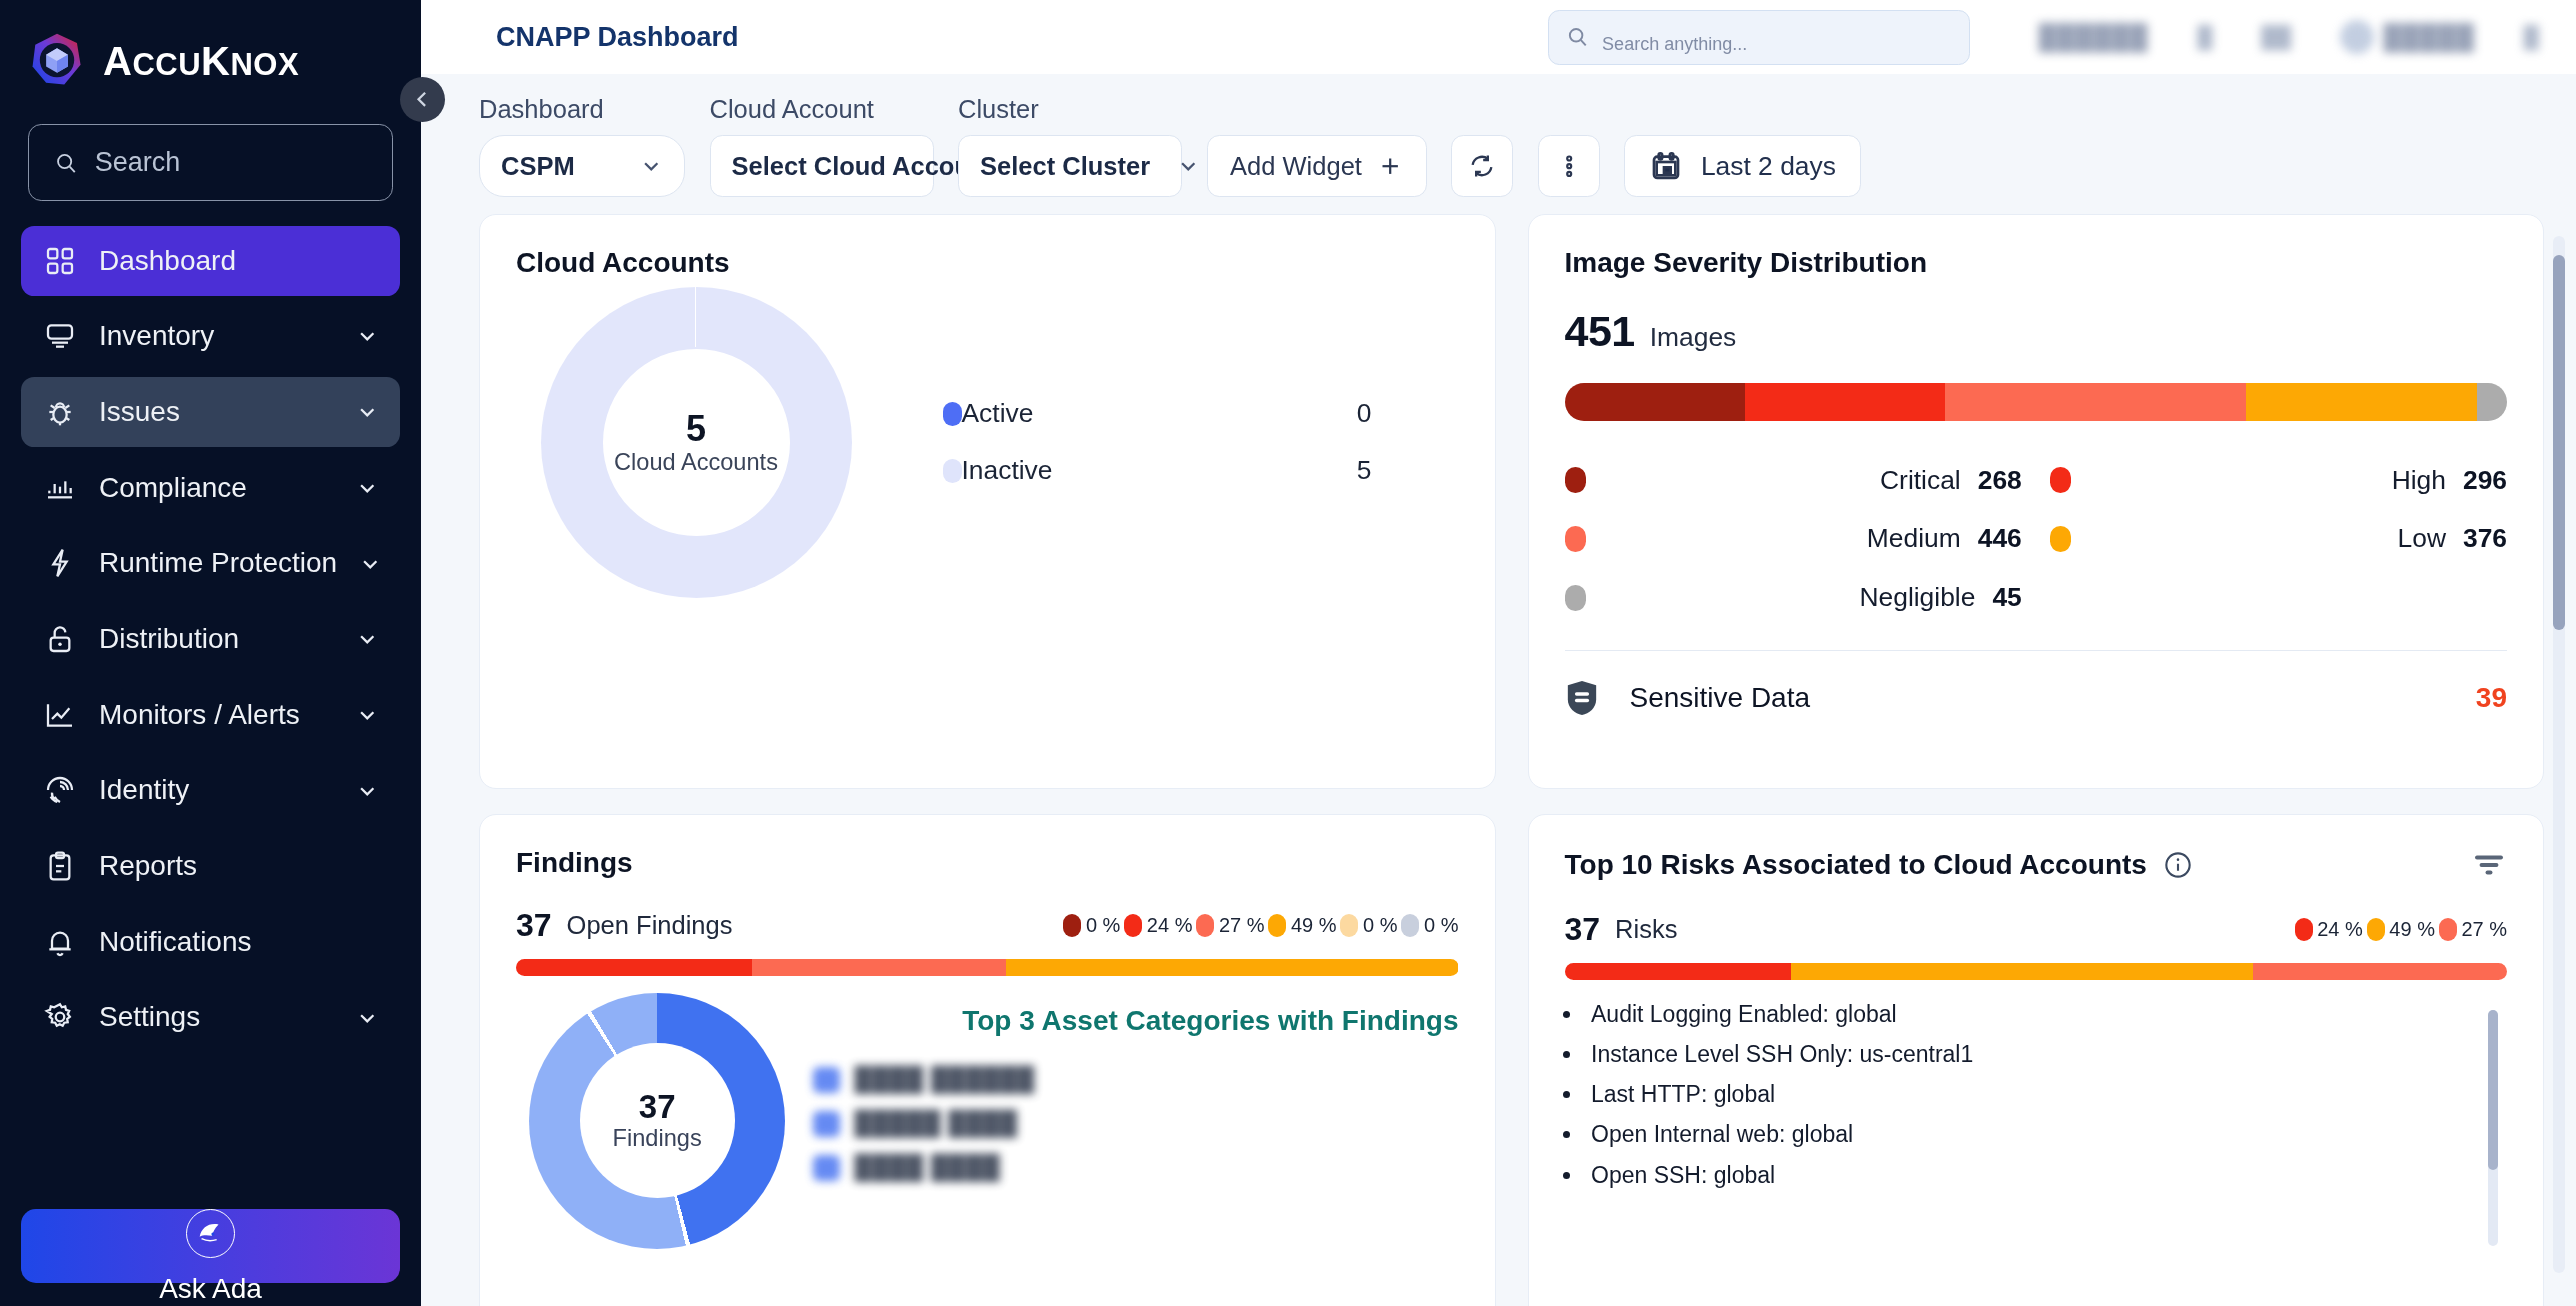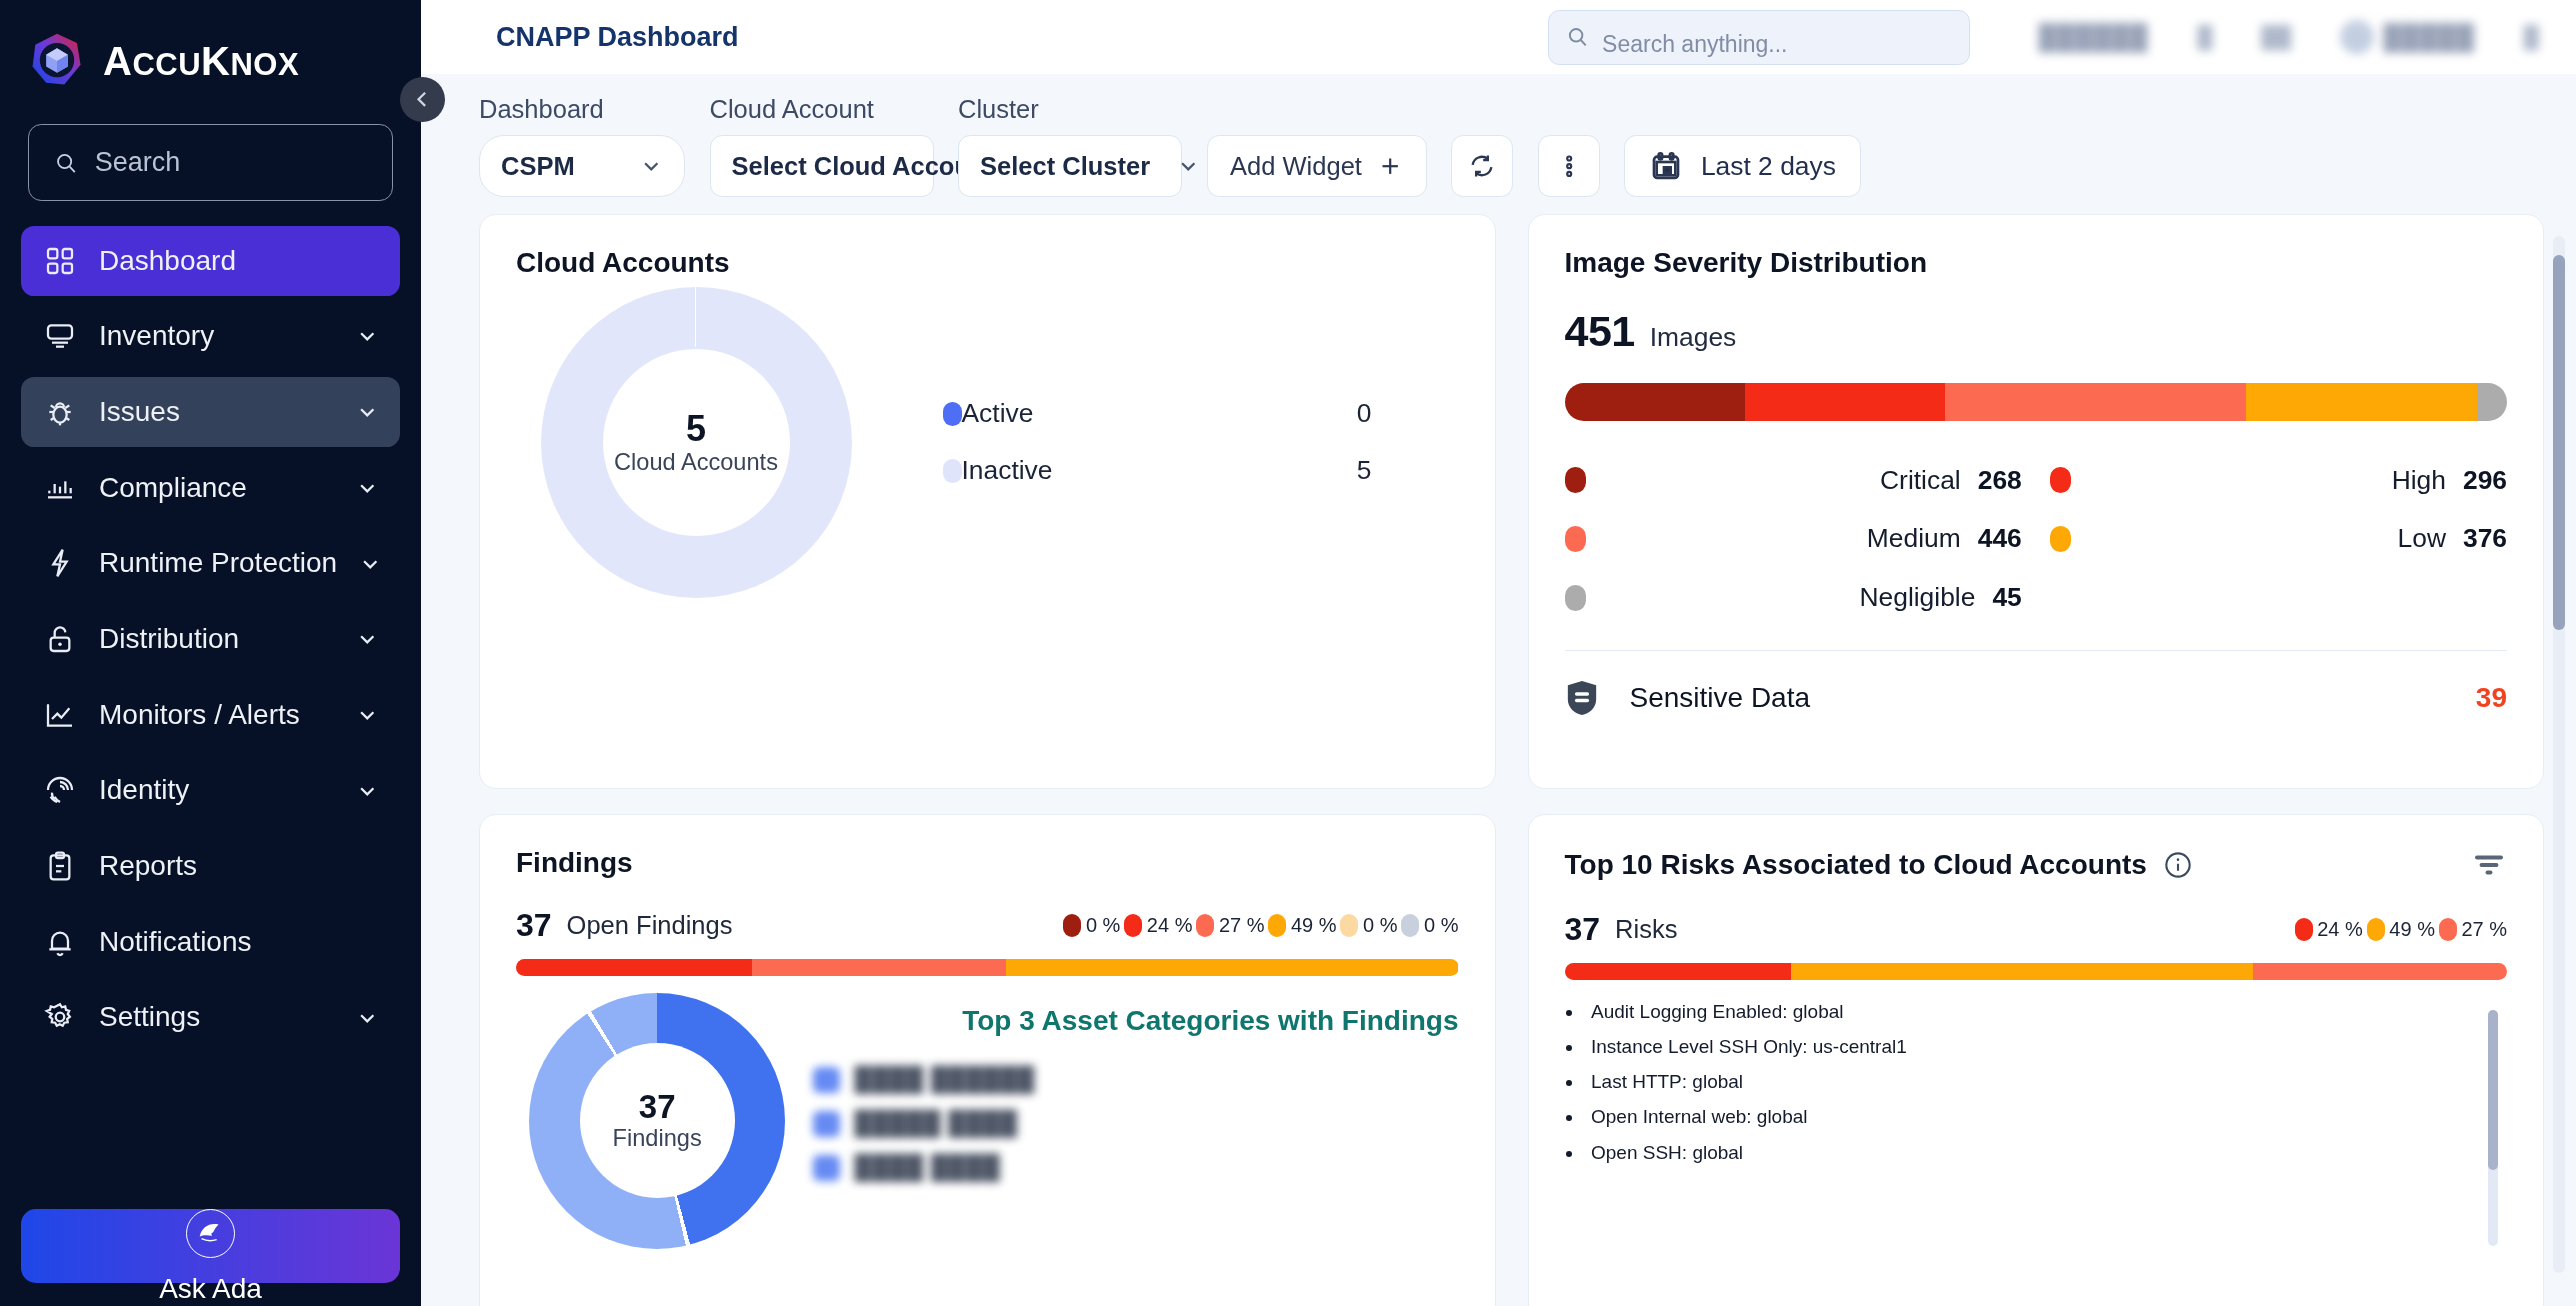--- a/index.html
+++ b/index.html
@@ -73,21 +73,21 @@
     height: 74px; background: #ffffff; display: flex; align-items: center;
     padding: 0 28px 0 75px; gap: 28px; flex: 0 0 74px;
   }
   .page-title { color: #14346b; font-size: 27px; font-weight: 700; white-space: nowrap; }
   .top-search {
     margin-left: auto; width: 422px; height: 55px; background: #eef3fb; border: 1.4px solid #d3e0f2;
     border-radius: 11.3px; display: flex; align-items: center; gap: 13.2px; padding: 0 17px; flex: 0 0 422px;
   }
   .top-search svg { width: 25.5px; height: 25.5px; stroke: #7f8aa3; fill: none; stroke-width: 2; }
   .top-search input {
-    border: none; outline: none; background: transparent; font-size: 23px; color: #c2410c;
+    border: none; outline: none; background: transparent; font-size: 18px; color: #c2410c;
     font-family: "Liberation Sans", sans-serif; width: 100%; margin-top: 14px;
   }
   .top-search input::placeholder { color: #818ca5; }
   .top-right { display: flex; align-items: center; gap: 49px; padding-left: 41px; padding-right: 9.4px; }
   .blur-chunk { filter: blur(4.7px); opacity: .62; display:flex; align-items:center; }
   .blur-text { color: #5a6a8c; font-size: 24.5px; font-weight: 600; letter-spacing: 0.9px; }
   .blur-dot { width: 34px; height: 34px; border-radius: 50%; background: #9fb1cf; }
   .blur-sm { color:#7d8dab; font-size: 21px; }
 
   
@@ -190,21 +190,21 @@
   .top3-item { display: flex; align-items: center; gap: 15px; filter: blur(4px); opacity: .8; }
   .t3-sq { width: 26.4px; height: 26.4px; border-radius: 5.7px; background: #3f6df0; flex: 0 0 26.4px; }
   .t3-txt { font-size: 23.6px; color: #222c40; letter-spacing: 0.6px; }
 
   
   .risk-head { display: flex; align-items: center; gap: 17px; }
   .info-ico { width: 28px; height: 28px; flex: 0 0 28px; }
   .filter-ico { margin-left: auto; width: 36px; height: 36px; flex: 0 0 36px; cursor: pointer; }
   .risk-list { margin-top: 21px; padding-left: 19px; position: relative; }
   .risk-item {
-    font-size: 19px; color: #131b2c; list-style: disc; margin-bottom: 13.2px; padding-left: 7.5px;
+    font-size: 23px; color: #131b2c; list-style: disc; margin-bottom: 13.2px; padding-left: 7.5px;
   }
   .risk-scroll {
     position: absolute; right: 9.4px; top: 9.4px; width: 9.4px; height: 160px;
     background: #a8b3cb; border-radius: 5.7px;
   }
   .risk-scroll-track {
     position: absolute; right: 9.4px; top: 9.4px; width: 9.4px; height: 236px;
     background: #e3e9f4; border-radius: 5.7px;
   }
 

